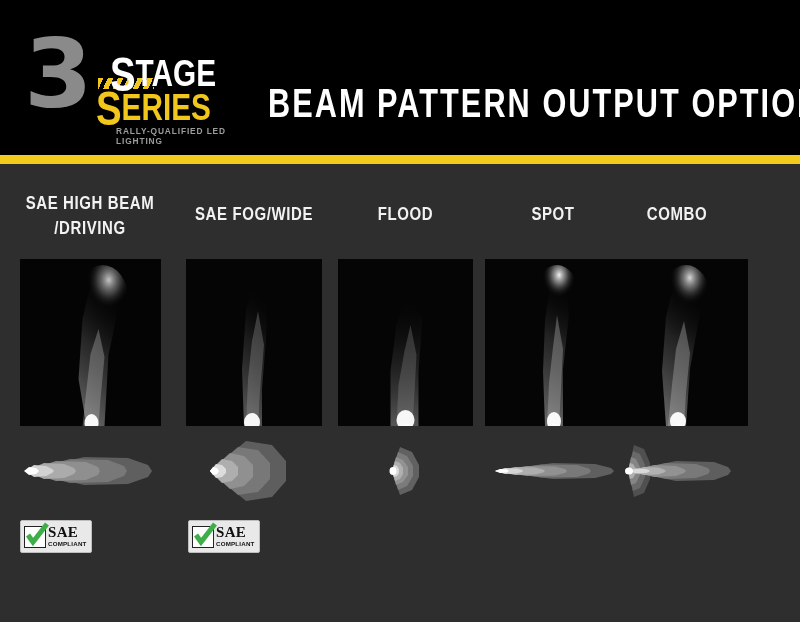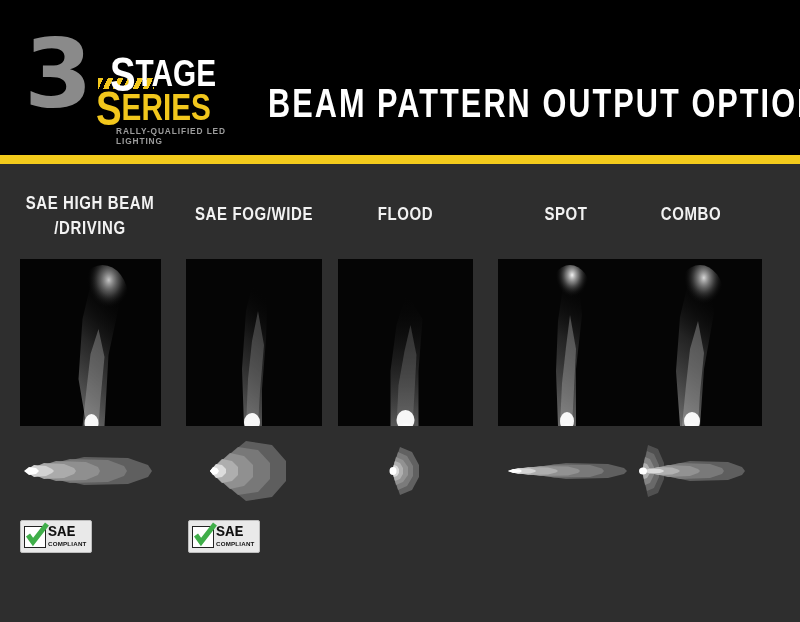--- a/index.html
+++ b/index.html
@@ -104,21 +104,21 @@
   }
   .sae-check{
     width:22px;height:22px;background:#fff;
     border:1.5px solid #222;box-sizing:border-box;
     position:relative;flex:0 0 auto;
   }
   .sae-check svg{position:absolute;left:-3px;top:-7px;width:30px;height:30px;}
   .sae-text{margin-left:2px;line-height:1;}
   .sae-text .t1{
     display:block;color:#111;font-weight:bold;font-size:15px;
-    letter-spacing:.3px;font-family:Liberation Mono, monospace;
+    letter-spacing:.3px;font-family:Liberation Serif, serif;
   }
   .sae-text .t2{
     display:block;color:#111;font-weight:bold;font-size:6.2px;
     letter-spacing:.2px;margin-top:1px;
     font-family:"Liberation Sans", sans-serif;
   }
 </style>
 </head>
 <body>
 
@@ -290,21 +290,21 @@
           <path d="M0 0 L6 -19 L15 -15 L21 -5 L21 5 L15 15 L6 19 Z" fill="#808080" opacity=".85"></path>
           <path d="M0 0 L4 -14 L11 -11 L16 -4 L16 4 L11 11 L4 14 Z" fill="#959595" opacity=".9"></path>
           <path d="M0 0 L3 -10 L8 -8 L11 -3 L11 3 L8 8 L3 10 Z" fill="#b2b2b2" opacity=".95"></path>
           <path d="M0 0 L2 -6 L5 -5 L7 -2 L7 2 L5 5 L2 6 Z" fill="#dadada"></path>
           <ellipse cx="1" cy="0" rx="3.5" ry="4" fill="#ffffff"></ellipse>
         </g>
       </svg>
     </div>
   </div>
 
-  <div class="col" style="left:498px;width:136px;">
+  <div class="col" style="left:485px;width:136px;">
     <div class="col-label" style="top:37px;">
       <span>SPOT</span>
     </div>
 
     <div class="photo">
       <svg class="road" viewBox="0 0 136 167" preserveAspectRatio="none">
         <defs>
           <radialGradient id="d4a" cx="50%" cy="92%" r="26%">
             <stop offset="0" stop-color="#ffffff"></stop>
             <stop offset="0.45" stop-color="#cccccc" stop-opacity=".7"></stop>
@@ -337,21 +337,21 @@
           <path d="M0 0 L46 -6.5 L82 -6 L94 -2.5 L96 0 L94 2.5 L82 6 L46 6.5 Z" fill="#7e7e7e" opacity=".85"></path>
           <path d="M0 0 L32 -5 L60 -4.5 L70 -2 L72 0 L70 2 L60 4.5 L32 5 Z" fill="#949494" opacity=".9"></path>
           <path d="M0 0 L20 -4 L40 -3.5 L48 -1.5 L50 0 L48 1.5 L40 3.5 L20 4 Z" fill="#b0b0b0" opacity=".95"></path>
           <path d="M0 0 L10 -3 L22 -2.5 L27 -1 L28 0 L27 1 L22 2.5 L10 3 Z" fill="#d4d4d4"></path>
           <path d="M0 0 L5 -2 L12 -1.5 L14 0 L12 1.5 L5 2 Z" fill="#ffffff"></path>
         </g>
       </svg>
     </div>
   </div>
 
-  <div class="col" style="left:620px;width:142px;">
+  <div class="col" style="left:606px;width:142px;">
     <div class="col-label" style="top:37px;">
       <span>COMBO</span>
     </div>
 
     <div class="photo">
       <svg class="road" viewBox="0 0 142 167" preserveAspectRatio="none">
         <defs>
           <radialGradient id="d5a" cx="50%" cy="92%" r="30%">
             <stop offset="0" stop-color="#ffffff"></stop>
             <stop offset="0.45" stop-color="#d2d2d2" stop-opacity=".75"></stop>

